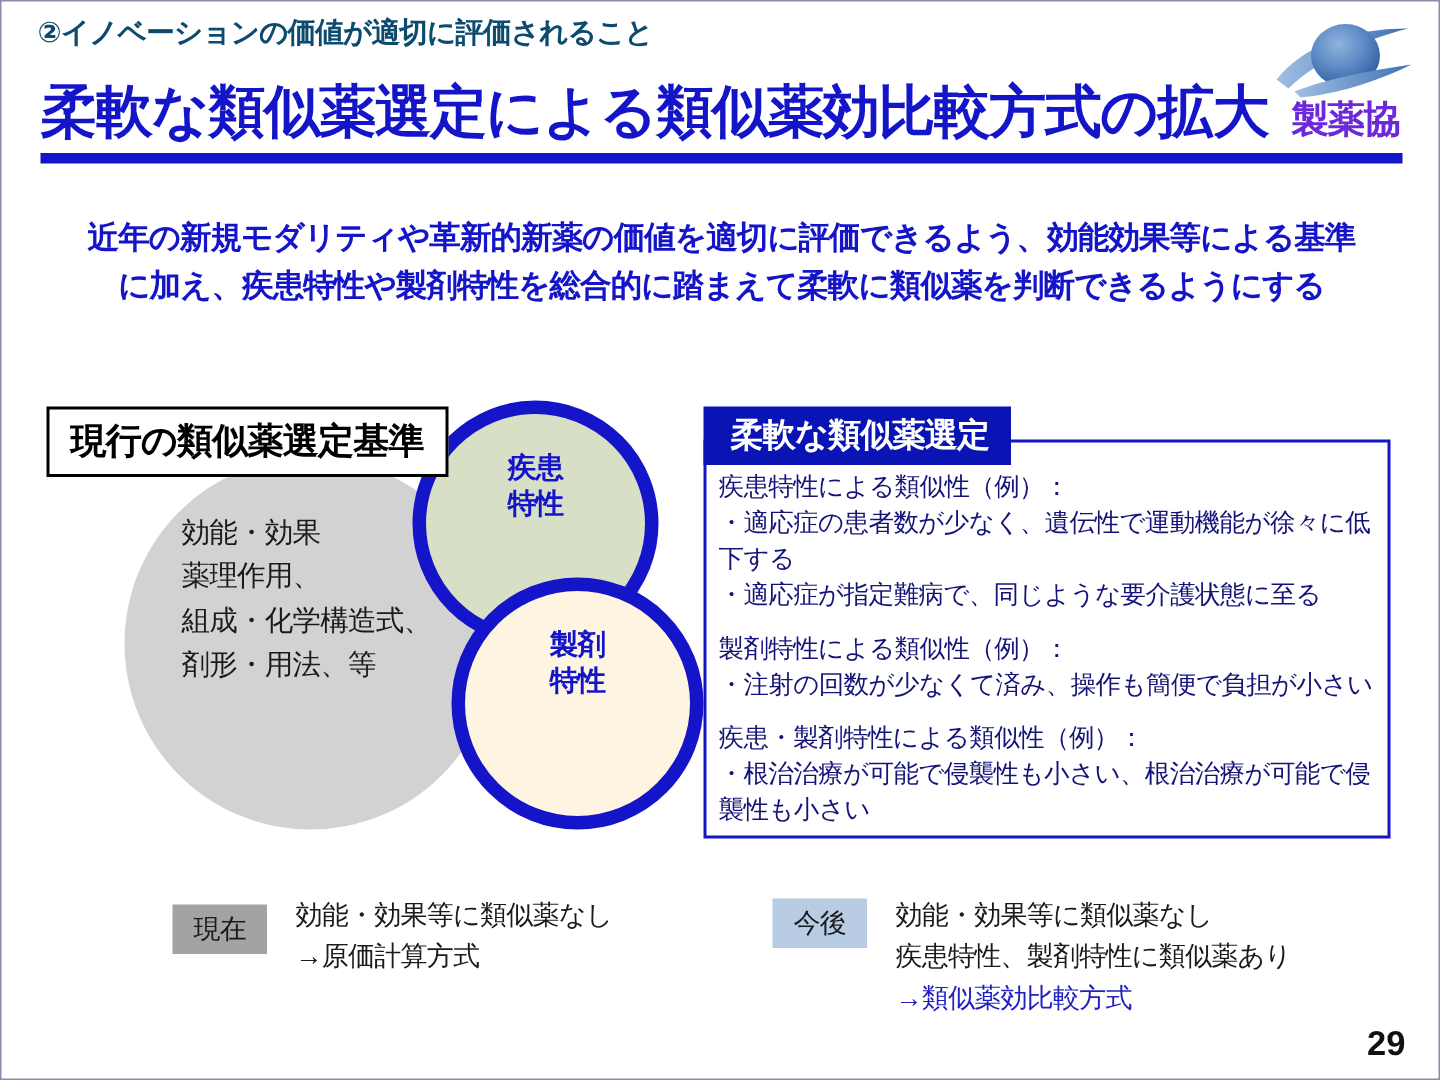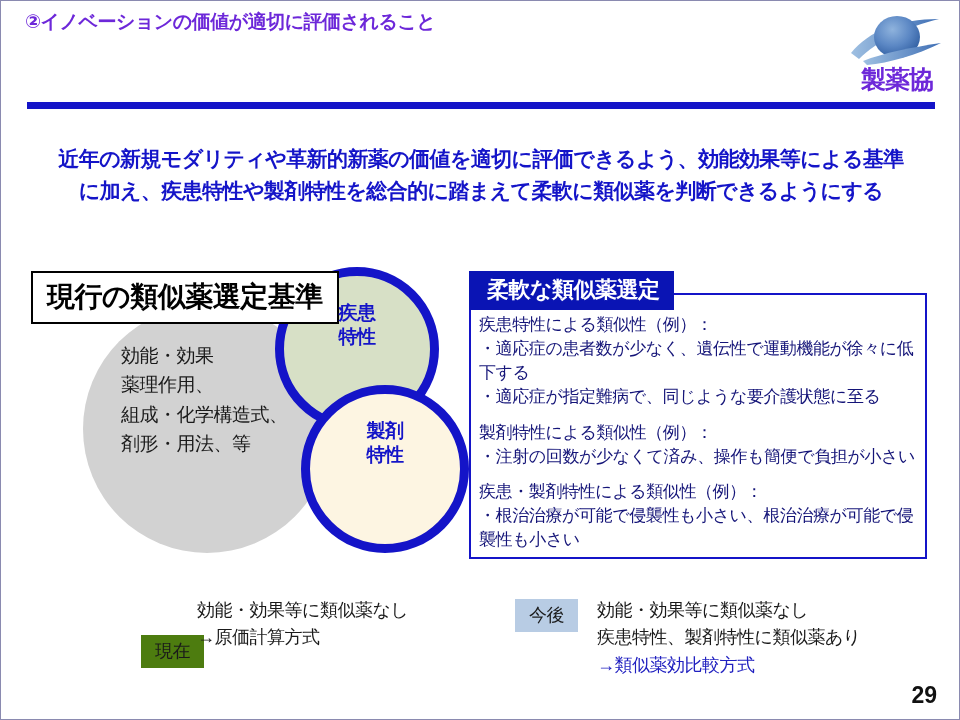--- a/index.html
+++ b/index.html
@@ -20,21 +20,21 @@
     overflow: hidden;
   }
 
   
   .eyebrow {
     position: absolute;
     left: 24px;
     top: 8px;
     font-size: 19px;
     font-weight: bold;
-    color: #6d28d9;
+    color: #0c4a6e;
     letter-spacing: -0.5px;
     white-space: nowrap;
   }
   .title {
     position: absolute;
     left: 26px;
     top: 48px;
     font-size: 38px;
     font-weight: bold;
     color: #1414c8;
@@ -108,21 +108,21 @@
     border-radius: 50%;
     background: #d2d2d2;
   }
   .criteria-box {
     position: absolute;
     left: 6px;
     top: 8px;
     padding: 5px 14px 6px 14px;
     background: #ffffff;
     border: 2px solid #000000;
-    font-size: 28px;
+    font-size: 24px;
     font-weight: bold;
     color: #000000;
     letter-spacing: -0.5px;
     white-space: nowrap;
     z-index: 4;
   }
   .criteria-list {
     position: absolute;
     left: 96px;
     top: 78px;
@@ -209,21 +209,21 @@
 
   
   .badge {
     position: absolute;
     padding: 4px 14px 5px 14px;
     font-size: 18px;
     color: #1a1a1a;
     letter-spacing: -0.5px;
     white-space: nowrap;
   }
-  .badge-now    { left: 114px; top: 634px; background: #4d7c0f; margin-left: 26px; }
+  .badge-now    { left: 114px; top: 602px; background: #a3a3a3; }
   .badge-future { left: 514px; top: 598px; background: #b8cce4; }
 
   .note {
     position: absolute;
     font-size: 18px;
     color: #1a1a1a;
     line-height: 1.52;
     letter-spacing: -0.5px;
   }
   .note div { white-space: nowrap; }
@@ -241,20 +241,21 @@
     color: #111111;
     text-align: right;
   }
 </style>
 </head>
 <body>
 
 <div id="slide">
 
   <div class="eyebrow">②イノベーションの価値が適切に評価されること</div>
+  <div class="title">柔軟な類似薬選定による類似薬効比較方式の拡大</div>
   <div class="title-rule"></div>
 
   <div class="logo">
     <svg class="logo-mark" viewBox="0 0 100 54">
       <defs>
         <radialGradient id="sphereGrad" cx="40%" cy="32%" r="72%">
           <stop offset="0%" stop-color="#8fb3dd"></stop>
           <stop offset="55%" stop-color="#5b87c4"></stop>
           <stop offset="100%" stop-color="#2f5da0"></stop>
         </radialGradient>

